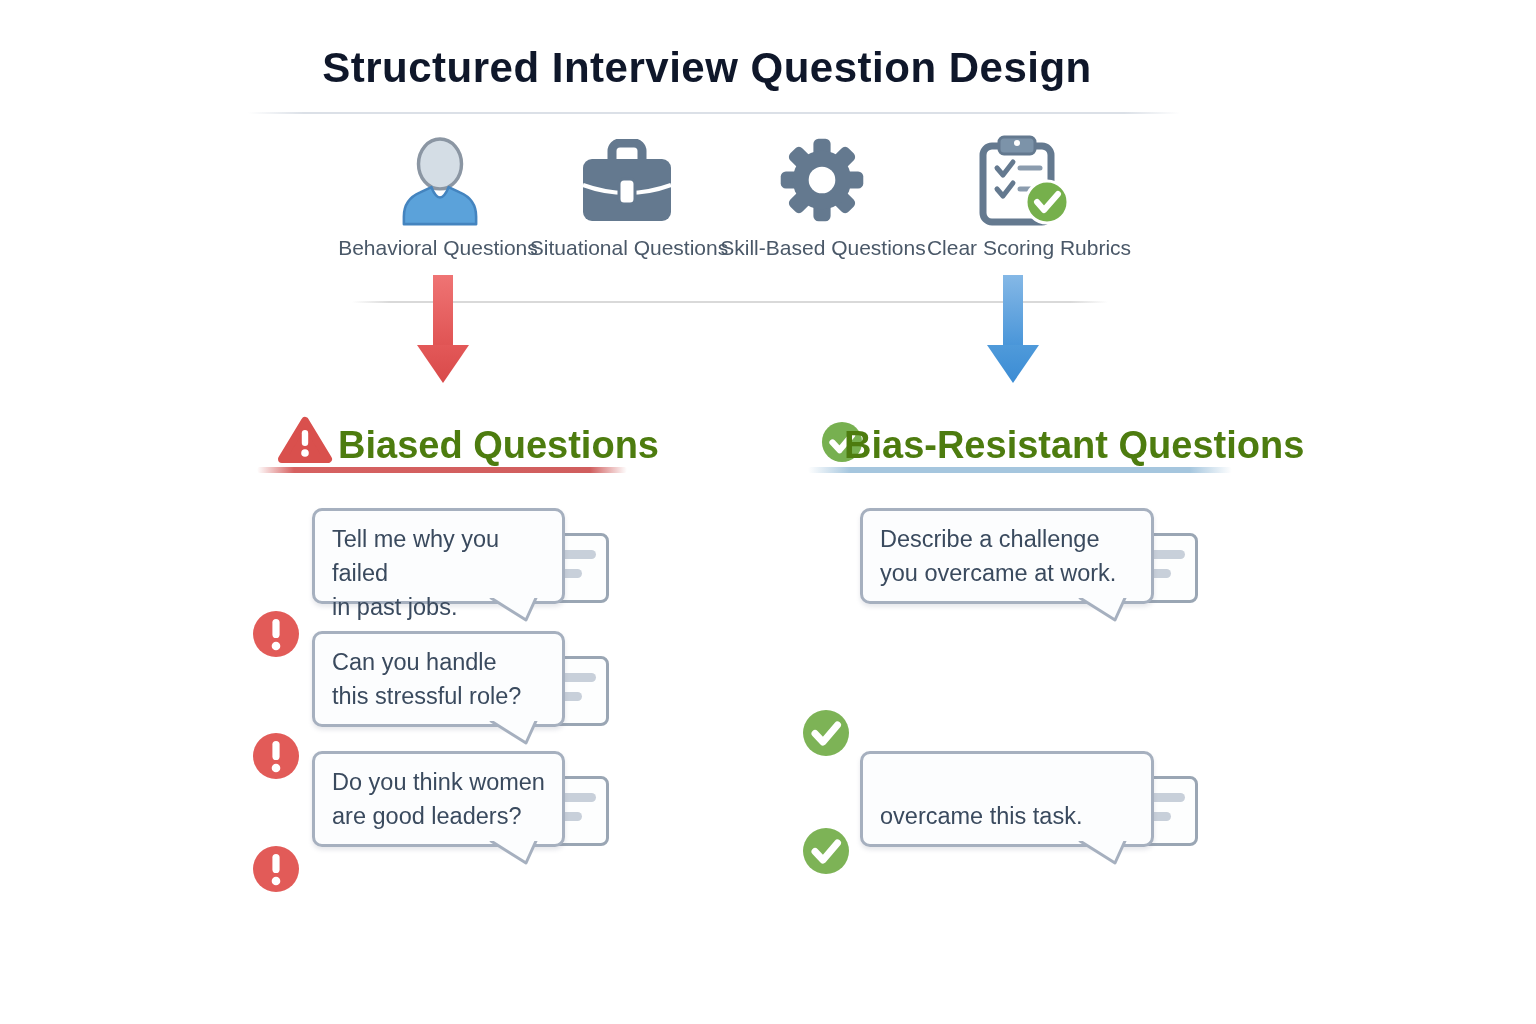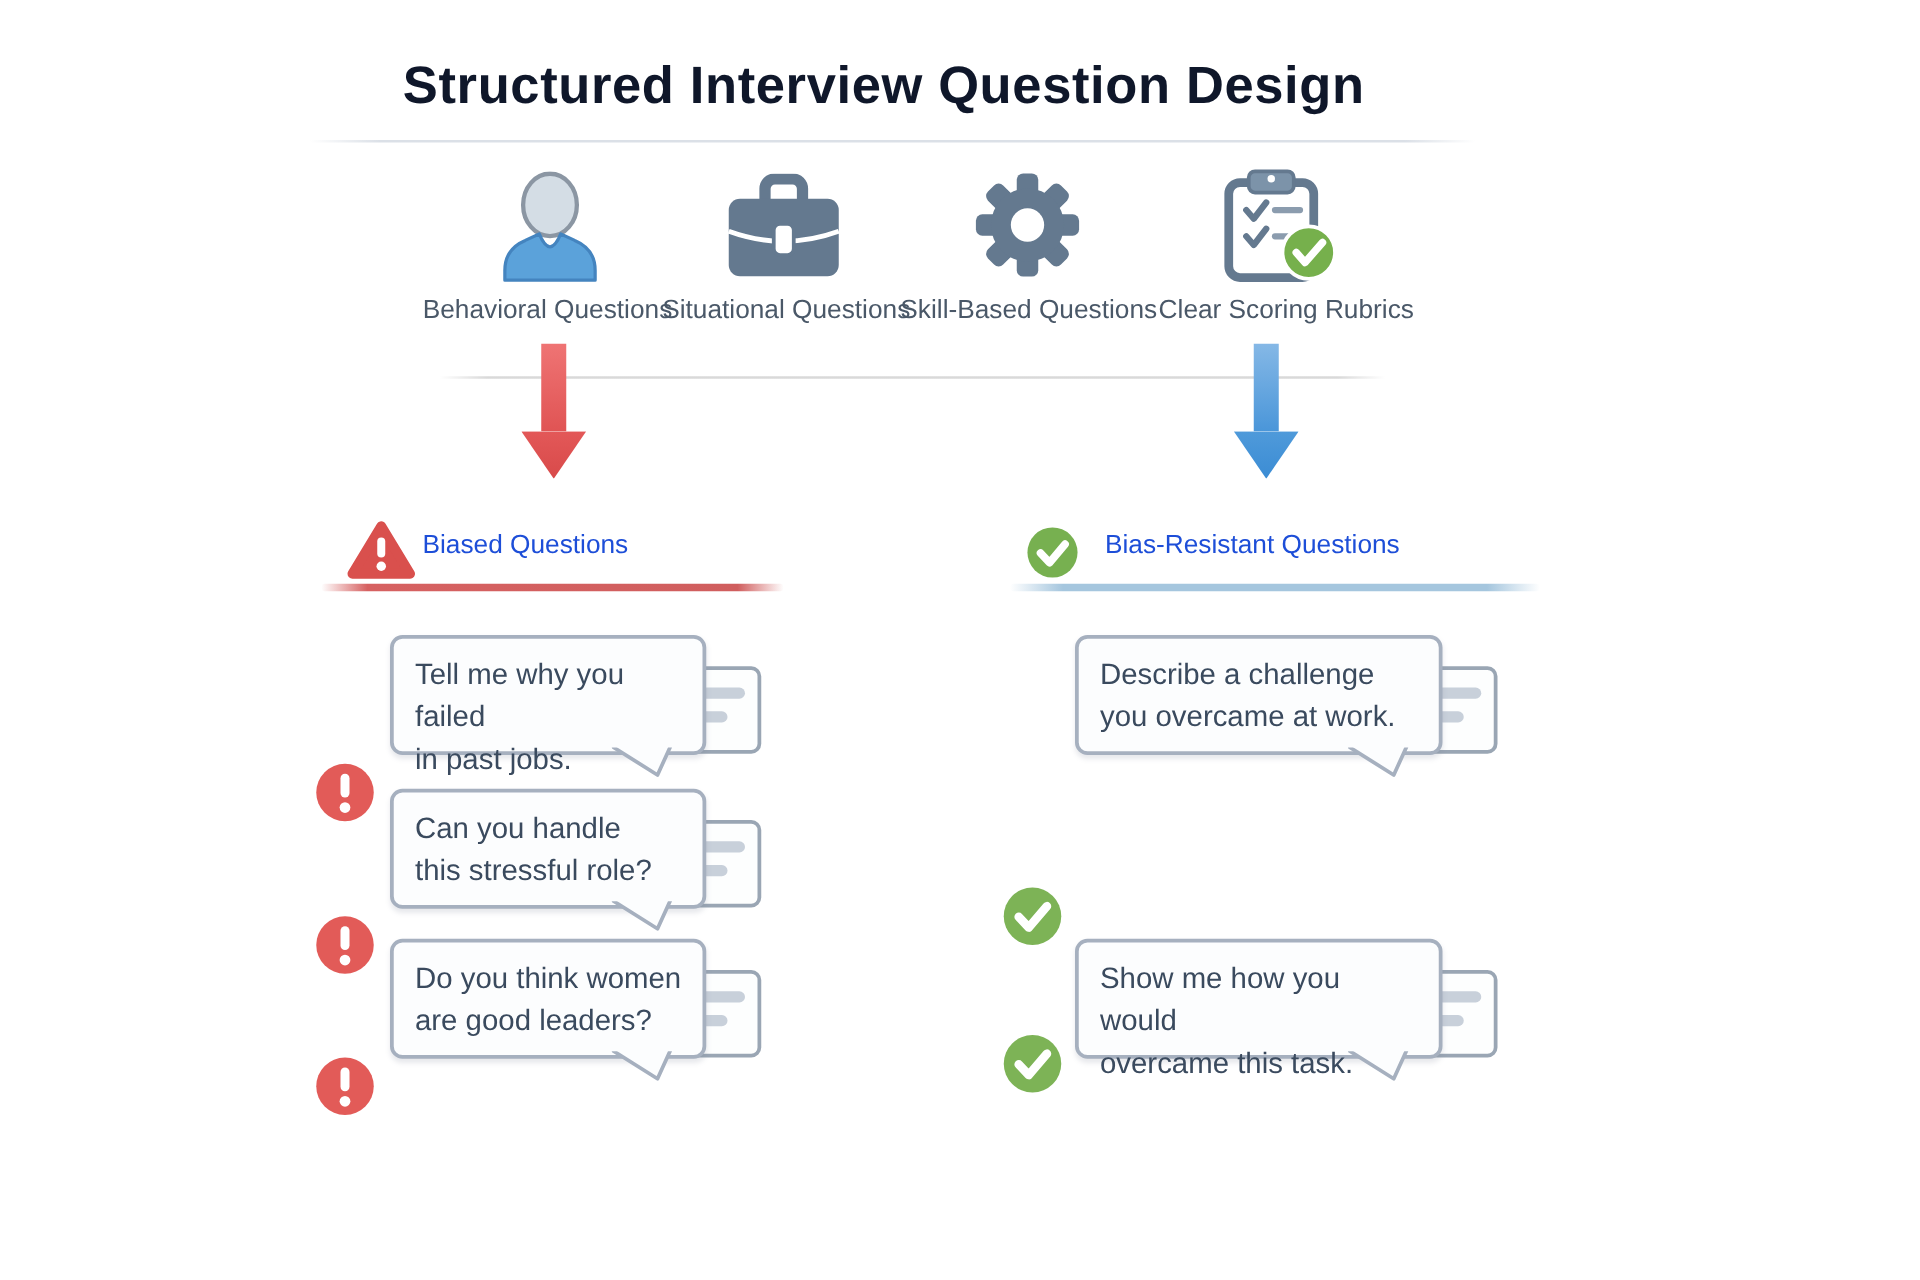--- a/index.html
+++ b/index.html
@@ -32,21 +32,21 @@
   
   .arrow{width:52px; height:108px;}
   .arrow .shaft{width:20px; height:70px; margin:0 auto;}
   .arrow .head{width:52px; height:38px; clip-path:polygon(0 0,100% 0,50% 100%);}
   .arrow.red .shaft{background:linear-gradient(180deg,#ef7474,#e05454);}
   .arrow.red .head{background:linear-gradient(180deg,#e35858,#d84a4a);}
   .arrow.blue .shaft{background:linear-gradient(180deg,#85b8e6,#4a96d9);}
   .arrow.blue .head{background:linear-gradient(180deg,#4f9ada,#3b8cd4);}
 
   
-  .col-heading{font-size:21px; font-weight:normal; color:#1d4ed8;}
+  .col-heading{font-size:38px; font-weight:bold; color:#4d7c0f;}
   .underline{height:6px; border-radius:3px; top:467px;}
   .underline.red{
     left:257px; width:370px;
     background:linear-gradient(90deg, rgba(214,97,97,0), #d66161 10%, #d05e5e 90%, rgba(214,97,97,0));
   }
   .underline.blue{
     left:808px; width:424px;
     background:linear-gradient(90deg, rgba(165,198,222,0), #a5c6de 10%, #a5c6de 90%, rgba(165,198,222,0));
   }
 
@@ -138,21 +138,21 @@
     <rect x="24.8" y="14" width="6.4" height="16" rx="3.2" fill="#ffffff"></rect>
     <circle cx="28" cy="37" r="3.8" fill="#ffffff"></circle>
   </svg>
   <div class="abs col-heading" style="left:338px;top:424px;">Biased Questions</div>
   <div class="abs underline red"></div>
 
   <svg class="abs" style="left:821px;top:421px;" width="42" height="42" viewBox="0 0 44 44">
     <circle cx="22" cy="22" r="21" fill="#77b050"></circle>
     <path d="M12 22.5 l7.5 8 l13 -15.5" stroke="#ffffff" stroke-width="6.5" fill="none" stroke-linecap="round" stroke-linejoin="round"></path>
   </svg>
-  <div class="abs col-heading" style="left:884px;top:424px;text-align:right;">Bias-Resistant Questions</div>
+  <div class="abs col-heading" style="left:844px;top:424px;text-align:right;">Bias-Resistant Questions</div>
   <div class="abs underline blue"></div>
 
   <div class="abs bubble" style="left:312px;top:508px;width:253px;">
     <div class="backcard">
         <i class="bar bar1"></i>
         <i class="bar bar2"></i>
       </div>
     <div class="bubble-body">
       <p class="bubble-text"><span>Tell me why you failed</span><br>
       <span>in past jobs.</span></p>
@@ -220,21 +220,21 @@
     </div>
   </div>
 
 
   <div class="abs bubble" style="left:860px;top:751px;width:294px;">
     <div class="backcard">
         <i class="bar bar1"></i>
         <i class="bar bar2"></i>
       </div>
     <div class="bubble-body">
-      <p class="bubble-text"><span>Show me how you would</span><br>
+      <p class="bubble-text"><br>
       <span>overcame this task.</span></p>
       <svg class="tail" width="52" height="25" viewBox="0 0 52 25">
         <path d="M3 0 L38 22 L48 0" fill="#fcfdfe" stroke="#a6b0bf" stroke-width="3" stroke-linecap="round" stroke-linejoin="round"></path>
       </svg>
     </div>
   </div>
 
   <svg class="abs marker" style="left:802px;top:709px;" viewBox="0 0 48 48">
     <circle cx="24" cy="24" r="23" fill="#7db356"></circle>
     <path d="M13 24.5 l8 8.5 l14.5 -17" stroke="#ffffff" stroke-width="7" fill="none" stroke-linecap="round" stroke-linejoin="round"></path>

